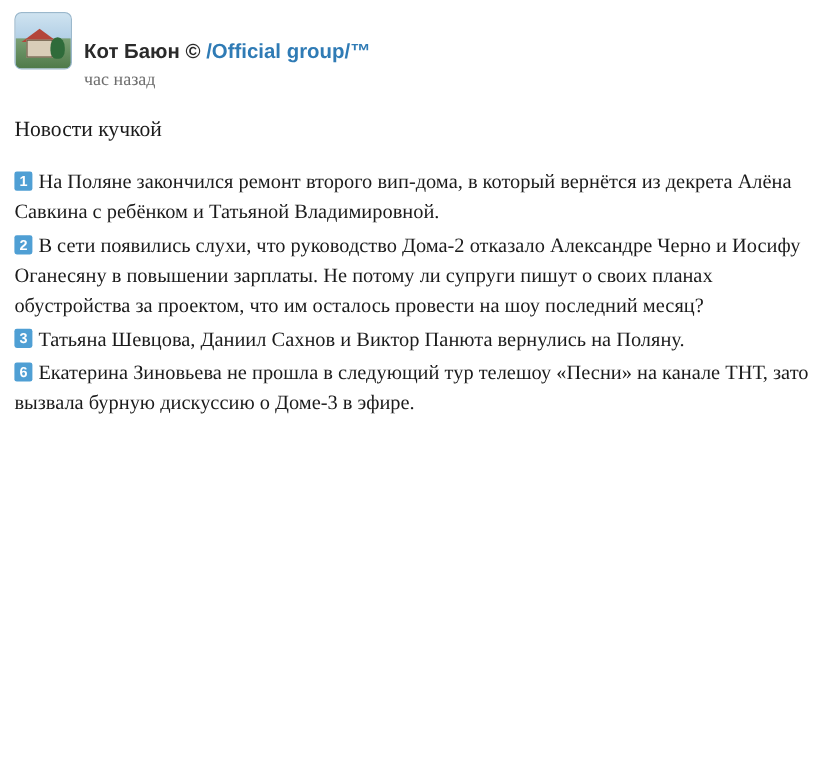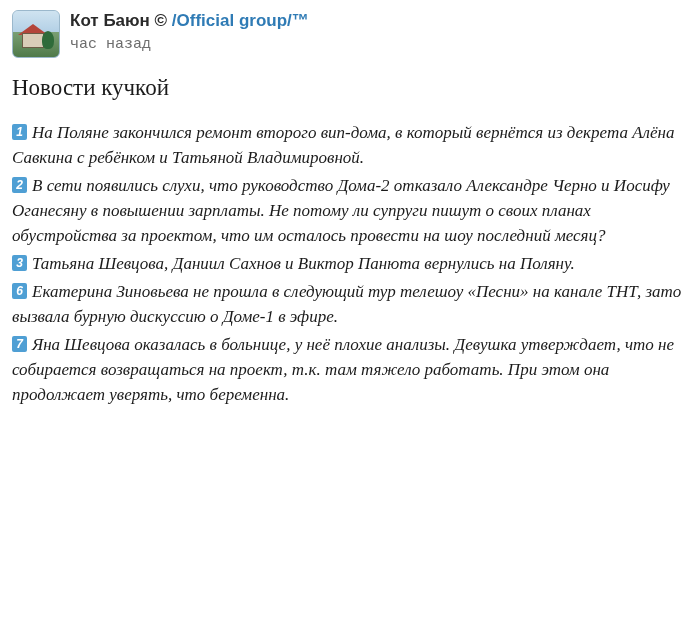--- a/index.html
+++ b/index.html
@@ -70,53 +70,53 @@
     position: absolute;
     right: 5px;
     bottom: 8px;
     width: 12px;
     height: 18px;
     background: #2f6b3a;
     border-radius: 50% 50% 40% 40%;
   }
   .head-text {
     min-width: 0;
+    margin-top: 22px;
   }
   .title-line {
     font-family: "Liberation Sans", sans-serif;
     font-size: 17px;
     font-weight: bold;
     line-height: 21px;
     white-space: nowrap;
   }
   .title-main {
     color: #2a2a2a;
   }
   .title-link {
     color: #2f7bb5;
     text-decoration: none;
   }
   .timestamp {
-    font-family: Liberation Mono, monospace;
+    font-family: Liberation Serif, serif;
     font-size: 15px;
     color: #6d6d6d;
     line-height: 20px;
     margin-top: 4px;
   }
   
   .intro {
-    font-size: 23px;
+    font-size: 18px;
     line-height: 24px;
     margin: 18px 0 20px 0;
   }
   .news-list {
     margin: 0;
     padding: 0;
     list-style: none;
-    font-style: italic;
   }
   .news-item {
     font-size: 17px;
     line-height: 25px;
     margin-bottom: 3px;
     text-align: left;
   }
   .num-badge {
     display: inline-block;
     min-width: 15px;
@@ -168,23 +168,20 @@
       <span class="num-badge">2</span><span class="item-text">В сети появились слухи, что руководство Дома-2 отказало Александре Черно и Иосифу Оганесяну в повышении зарплаты. Не потому ли супруги пишут о своих планах обустройства за проектом, что им осталось провести на шоу последний месяц?</span>
     </li>
 
     <li class="news-item">
       <span class="num-badge">3</span><span class="item-text">Татьяна Шевцова, Даниил Сахнов и Виктор Панюта вернулись на Поляну.</span>
     </li>
 
 
 
     <li class="news-item">
-      <span class="num-badge">6</span><span class="item-text">Екатерина Зиновьева не прошла в следующий тур телешоу «Песни» на канале ТНТ, зато вызвала бурную дискуссию о Доме-1 в эфире.</span>
+      <span class="num-badge">6</span><span class="item-text">Екатерина Зиновьева не прошла в следующий тур телешоу «Песни» на канале ТНТ, зато вызвала бурную дискуссию о Доме-3 в эфире.</span>
     </li>
 
-    <li class="news-item">
-      <span class="num-badge">7</span><span class="item-text">Яна Шевцова оказалась в больнице, у неё плохие анализы. Девушка утверждает, что не собирается возвращаться на проект, т.к. там тяжело работать. При этом она продолжает уверять, что беременна.</span>
-    </li>
 
 
   </ul>
 
 </div>
 
 </body></html>

